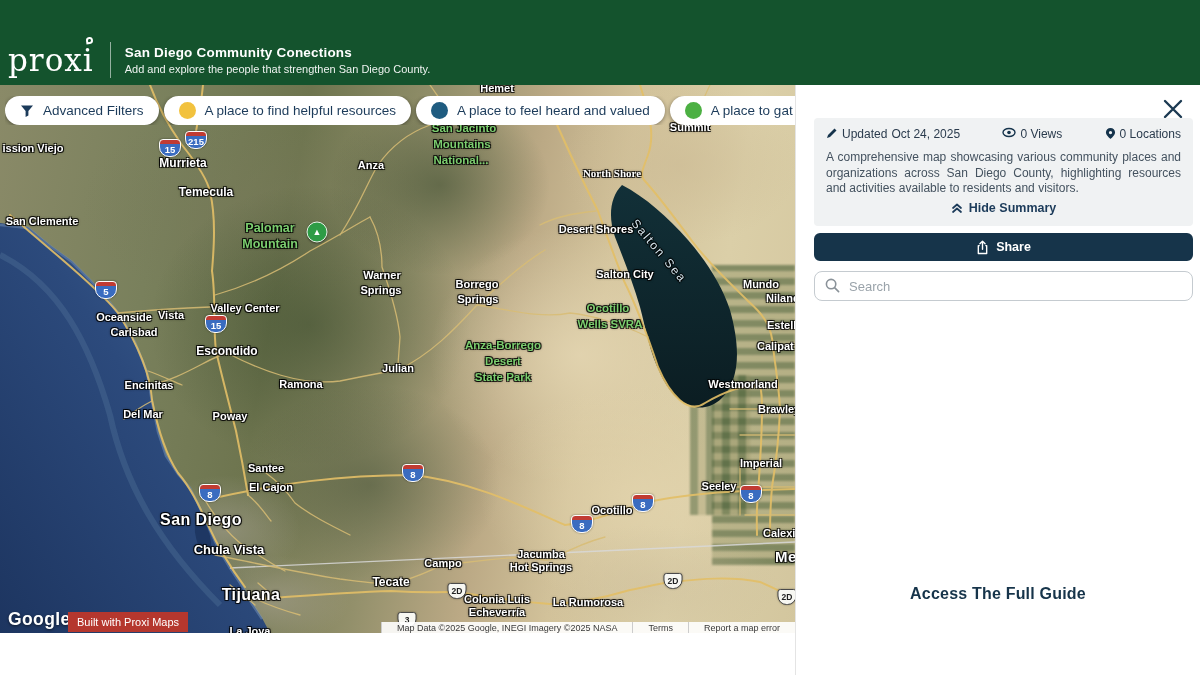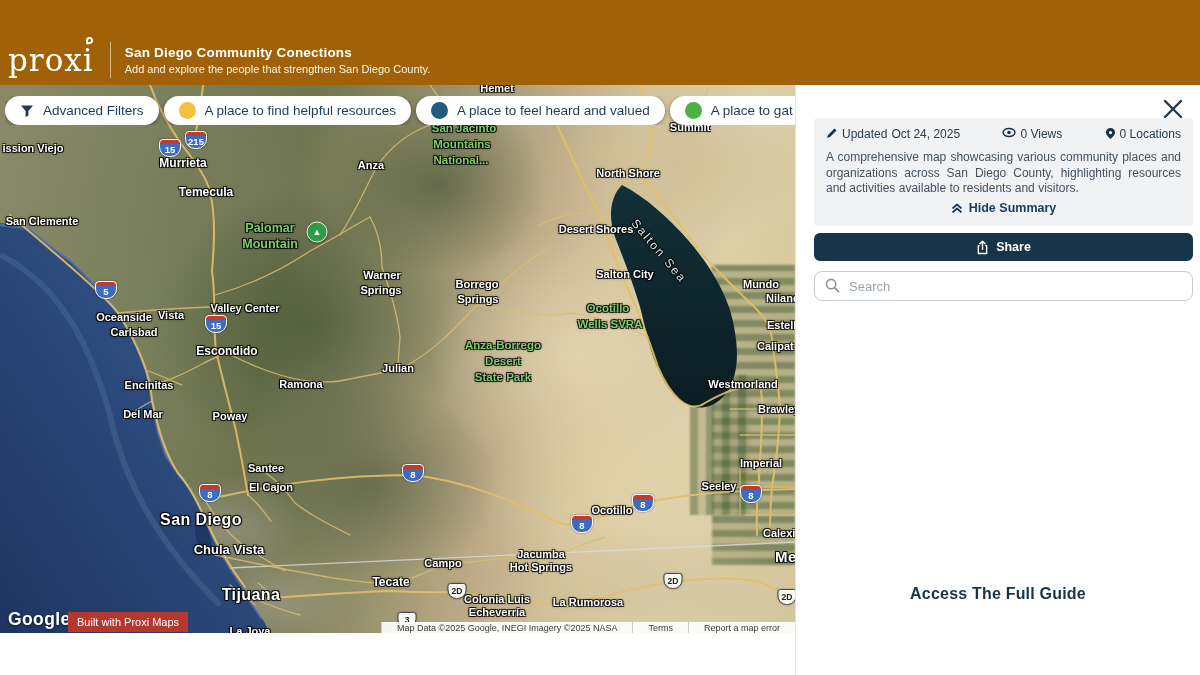--- a/index.html
+++ b/index.html
@@ -1,20 +1,20 @@
 <!DOCTYPE html>
 <html><head>
 <meta charset="utf-8">
 <style>
   * { margin:0; padding:0; box-sizing:border-box; }
   body { font-family:"Liberation Sans", sans-serif; background:#fff; }
   #app { position:relative; width:1200px; height:675px; overflow:hidden; background:#fff; }
 
   
-  #header { position:absolute; left:0; top:0; width:1200px; height:85px; background:#a16207; z-index:40; }
+  #header { position:absolute; left:0; top:0; width:1200px; height:85px; background:#14532d; z-index:40; }
   .logo-wrap { position:absolute; left:8px; top:42px; display:flex; align-items:center; }
   .logo { font-family:"DejaVu Serif", serif; color:#fff; font-size:31px; letter-spacing:1px; line-height:1; position:relative; }
   .logo .pin { position:absolute; right:1px; top:-8px; width:7px; height:7px; border:2px solid #fff; border-radius:50% 50% 50% 0; transform:rotate(-8deg); }
   .hdr-divider { width:1px; height:36px; background:rgba(255,255,255,.55); margin:0 14px 0 16px; }
   .hdr-title { color:#fff; font-size:13.5px; font-weight:bold; letter-spacing:.2px; }
   .hdr-sub { color:rgba(255,255,255,.93); font-size:11px; margin-top:3px; }
 
   
   #map { position:absolute; left:0; top:85px; width:795px; height:548px; overflow:hidden;
     background:linear-gradient(100deg,#8a8a68 0%,#79805c 20%,#6e754f 35%,#93906b 50%,#bba985 62%,#d2c29a 72%,#dbcfa8 85%,#d3c69e 100%); }
@@ -155,21 +155,21 @@
         <span class="ml c" style="left: 42px; top: 136px;">San Clemente</span>
         <span class="ml c" style="left: 183px; top: 78px; font-size: 12px;">Murrieta</span>
         <span class="ml c" style="left: 206px; top: 107px; font-size: 12px;">Temecula</span>
         <span class="ml c" style="left: 371px; top: 80px;">Anza</span>
         <span class="ml p" style="left: 270px; top: 143px; font-size: 12.5px;">Palomar</span>
         <span class="ml p" style="left: 270px; top: 159px; font-size: 12.5px;">Mountain</span>
         <span class="ml p" style="left: 464px; top: 43px;">San Jacinto</span>
         <span class="ml p" style="left: 462px; top: 59px;">Mountains</span>
         <span class="ml p" style="left: 461px; top: 75px;">National...</span>
         <span class="ml c" style="left: 690px; top: 42px;">Summit</span>
-        <span class="ml c" style="left: 628px; top: 88px;">North Shore</span>
+        <span class="ml c" style="left: 612px; top: 88px; font-family: Liberation Serif, serif;">North Shore</span>
         <span class="ml c" style="left: 596px; top: 144px;">Desert Shores</span>
         <span class="ml w" style="left: 659px; top: 166px; transform: translate(-50%, -50%) rotate(50deg);">Salton Sea</span>
         <span class="ml c" style="left: 625px; top: 189px;">Salton City</span>
         <span class="ml c" style="left: 761px; top: 199px;">Mundo</span>
         <span class="ml c la" style="left: 766px; top: 213px;">Niland</span>
         <span class="ml c la" style="left: 767px; top: 240px;">Estell</span>
         <span class="ml c la" style="left: 757px; top: 261px;">Calipat</span>
         <span class="ml c" style="left: 382px; top: 190px;">Warner</span>
         <span class="ml c" style="left: 381px; top: 205px;">Springs</span>
         <span class="ml c" style="left: 477px; top: 199px;">Borrego</span>

